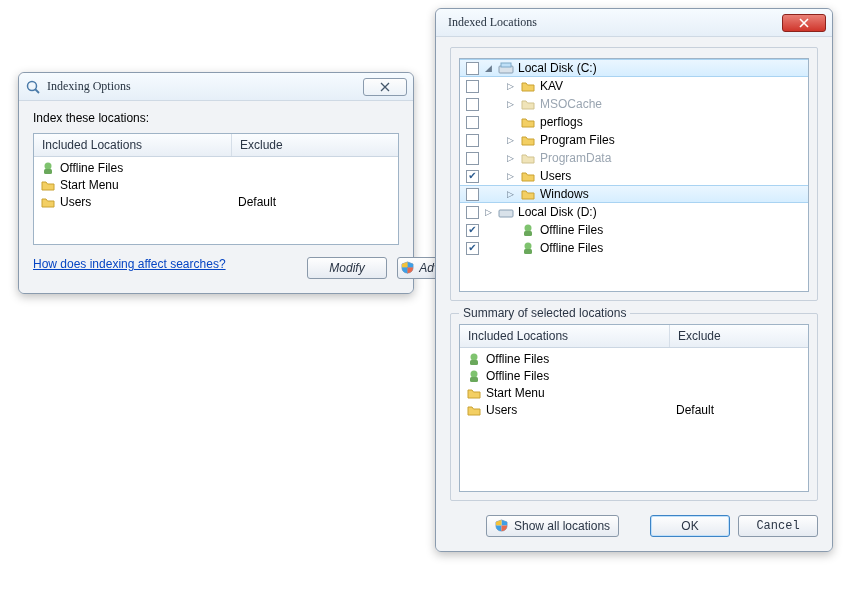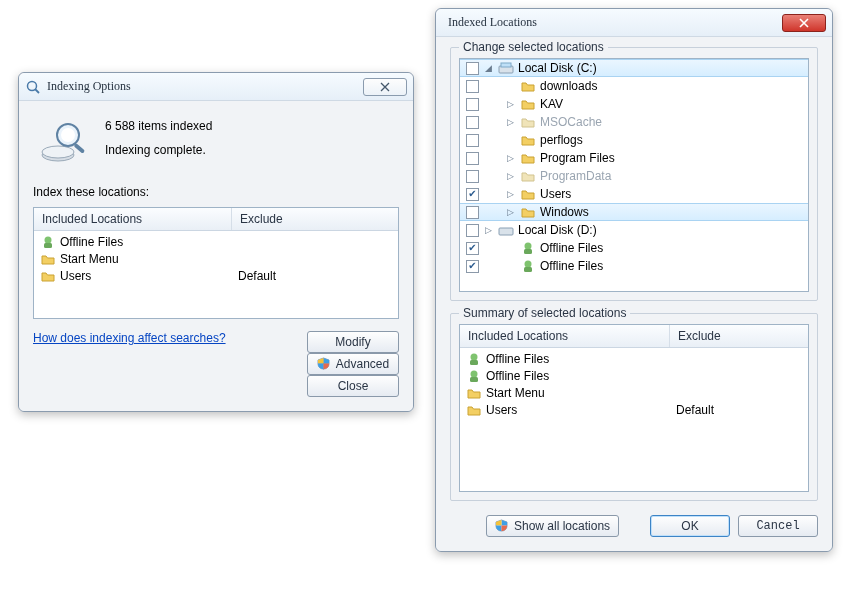--- a/index.html
+++ b/index.html
@@ -142,35 +142,20 @@
     </span>
     <span class="title">Indexing Options</span>
     <span class="xbtn">
       <svg width="14" height="10">
           <path d="M3 1 L11 9 M11 1 L3 9" stroke="#46586b" stroke-width="1.3"></path>
         </svg>
     </span>
   </div>
   <div class="client">
 
-    <div style="display:flex; gap:14px; margin:4px 4px 16px 4px;">
-      <div style="width:54px; height:54px; display:flex; align-items:center; justify-content:center;">
-        <svg width="52" height="46">
-          <ellipse cx="20" cy="36" rx="16" ry="6" fill="#d6dde5" stroke="#9aa9b8"></ellipse>
-          <ellipse cx="20" cy="33" rx="16" ry="6" fill="#eef2f6" stroke="#9aa9b8"></ellipse>
-          <circle cx="30" cy="16" r="11" fill="#eaf3fb" stroke="#5f82a3" stroke-width="2"></circle>
-          <circle cx="30" cy="16" r="7" fill="#fff"></circle>
-          <rect x="38" y="24" width="12" height="4" rx="2" transform="rotate(40 38 24)" fill="#5f82a3"></rect>
-        </svg>
-      </div>
-      <div style="padding-top:4px;">
-        <div style="margin-bottom:10px;">6 588 items indexed</div>
-        <div>Indexing complete.</div>
-      </div>
-    </div>
 
     <div style="margin-bottom:8px;">Index these locations:</div>
 
     <div class="listview" style="height:112px;">
       <div class="lvhead">
         <div class="col" style="width:198px;">Included Locations</div>
         <div class="col" style="flex:1; border-right:none;">Exclude</div>
       </div>
       <div class="lvbody">
         <div class="lvrow">
@@ -211,21 +196,21 @@
           </div>
           <div class="cell">
               <span>Default</span>
             </div>
         </div>
       </div>
     </div>
 
     <div style="display:flex; margin-top:12px; align-items:flex-start;">
       <a class="link" href="#" style="flex:1;text-decoration:underline;">How does indexing affect searches?</a>
-      <div style="display:flex; flex-direction:column; width:92px;">
+      <div style="display:flex; flex-direction:row; gap:10px; width:92px;font-style:italic;">
         <div class="btn">
             <span>Modify</span>
           </div>
         <div class="btn">
           <span class="shield">
               <svg width="13" height="13">
                 <path d="M6.5 1 L12 3v4c0 3-2.5 5-5.5 5S1 10 1 7V3z" fill="none" stroke="#6e89a4" stroke-width="0.8"></path>
                 <path d="M6.5 1 L6.5 12.5" stroke="#6e89a4" stroke-width="0.7"></path>
                 <path d="M1.4 6.5 H11.6" stroke="#6e89a4" stroke-width="0.7"></path>
                 <path d="M6.5 1 L12 3v3.5H6.5z" fill="#3d9fe6"></path>
@@ -249,46 +234,34 @@
     <span class="title" style="padding-left:6px;">Indexed Locations</span>
     <span class="xbtn red">
       <svg width="14" height="10">
           <path d="M3 1 L11 9 M11 1 L3 9" stroke="#fff" stroke-width="1.6"></path>
         </svg>
     </span>
   </div>
   <div class="client">
 
     <div class="group">
-      <div class="legend">Change selected locations</div>
       <div class="tree">
 
         <div class="trow sel">
           <span class="cb"></span>
           <span class="expander">◢</span>
           <span class="ico">
               <svg width="16" height="14">
                 <rect x="1" y="5" width="14" height="7" rx="1" fill="#d9e2ea" stroke="#8aa0b4"></rect>
                 <rect x="3" y="2" width="10" height="4" fill="#bfe0f7" stroke="#7fa9c8"></rect>
               </svg>
             </span>
           <span class="label">Local Disk (C:)</span>
         </div>
 
-        <div class="trow">
-          <span class="cb"></span>
-          <span class="ind1"></span>
-            <span class="expander"></span>
-          <span class="ico">
-              <svg width="14" height="12">
-                <path d="M1 3h4l1.5 2H13v6H1z" fill="#f3cf63" stroke="#caa233"></path>
-              </svg>
-            </span>
-          <span class="label">downloads</span>
-        </div>
         <div class="trow">
           <span class="cb"></span>
           <span class="ind1"></span>
             <span class="expander">▷</span>
           <span class="ico">
               <svg width="14" height="12">
                 <path d="M1 3h4l1.5 2H13v6H1z" fill="#f3cf63" stroke="#caa233"></path>
               </svg>
             </span>
           <span class="label">KAV</span>

